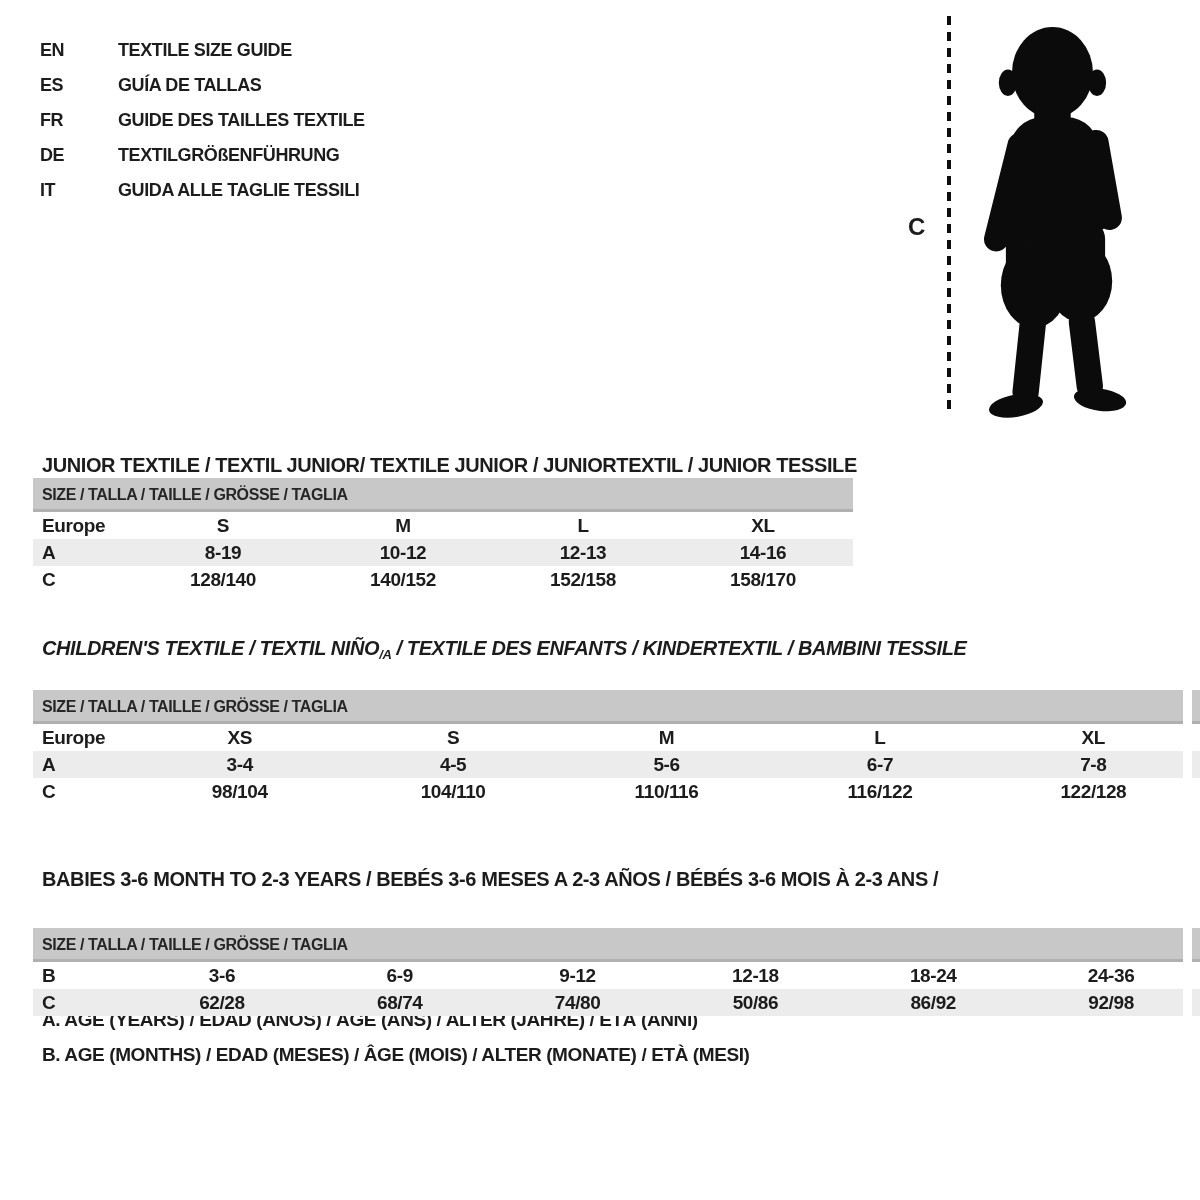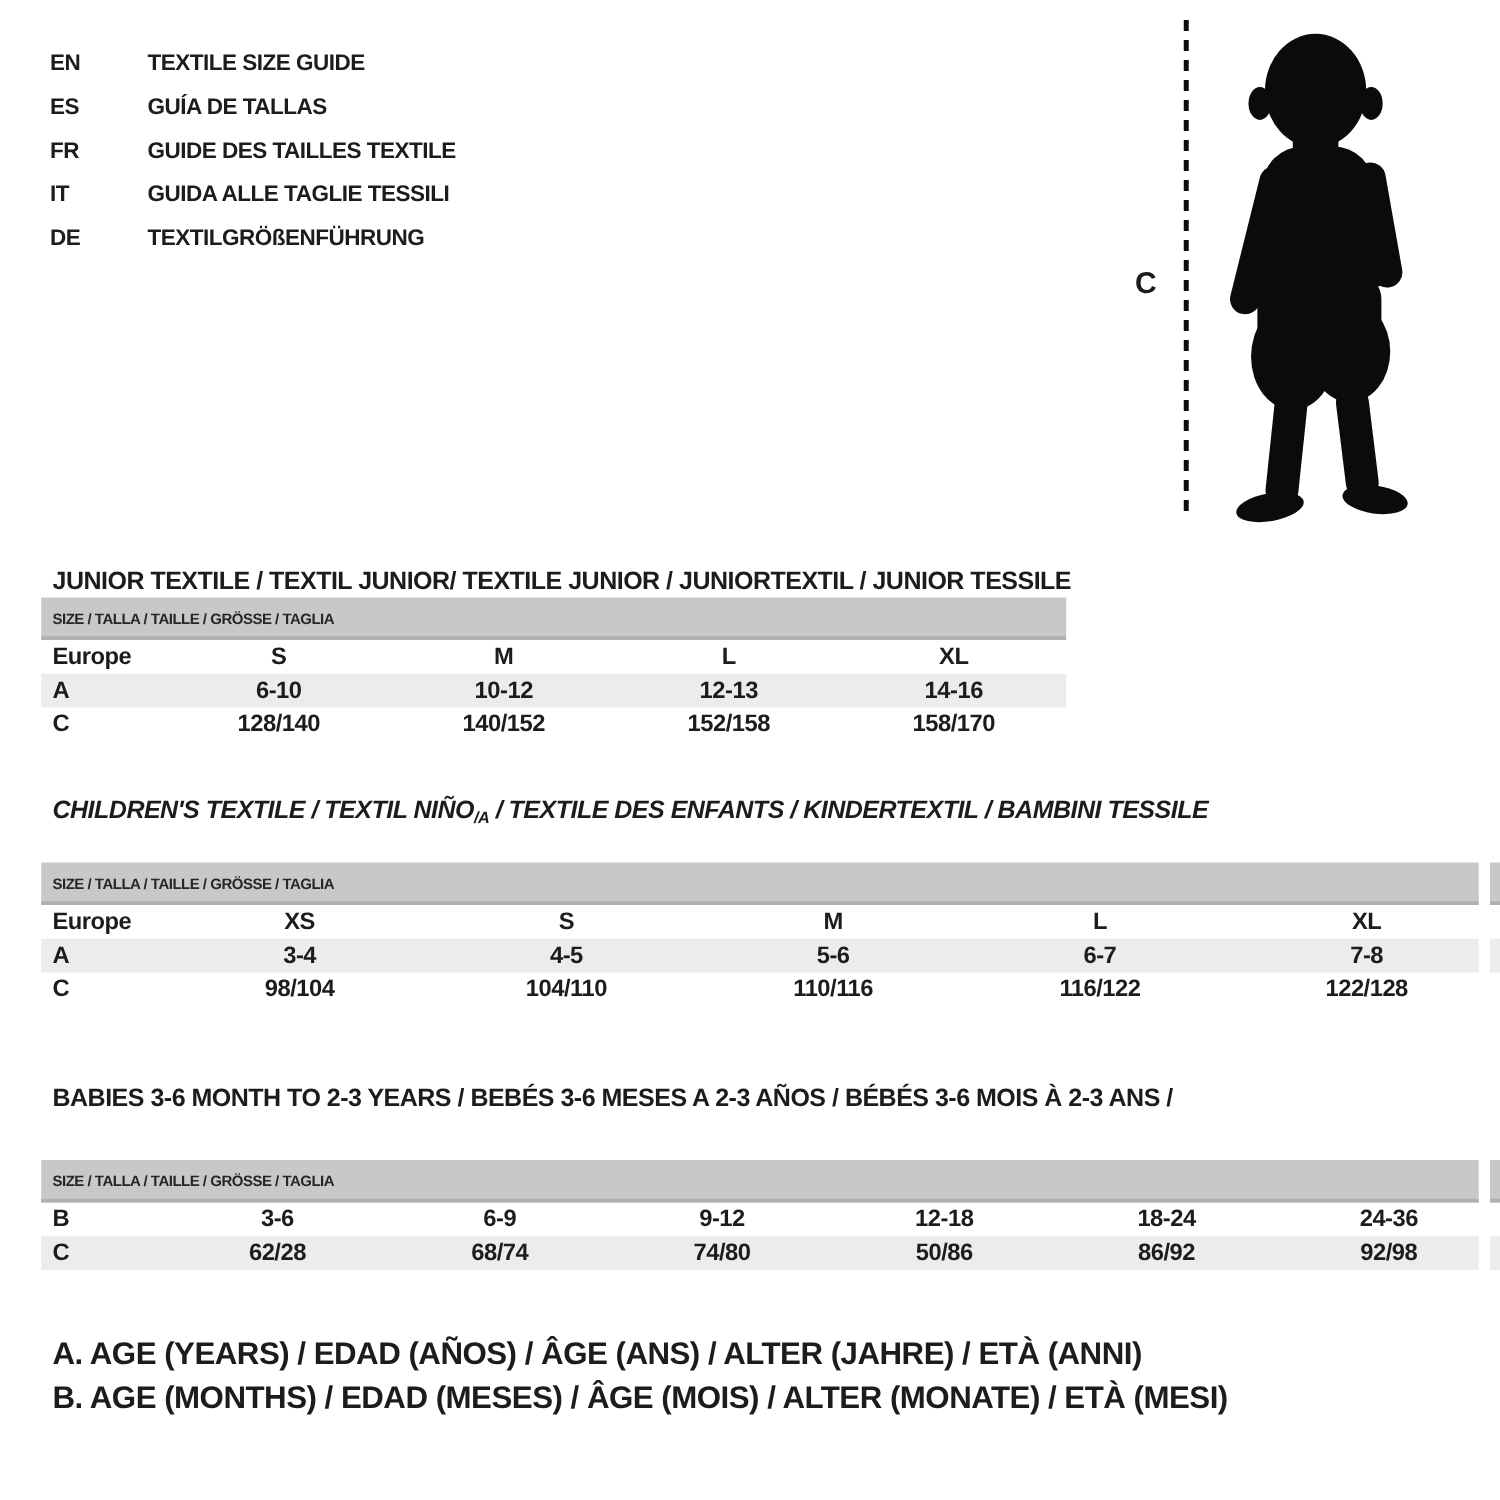--- a/index.html
+++ b/index.html
@@ -19,59 +19,59 @@
   }
   .measure-label{position:absolute;left:908px;top:213px;font-size:24px;}
   .toddler{position:absolute;left:958px;top:20px;}
   
   .section-title{position:absolute;left:42px;font-size:20px;line-height:35px;white-space:nowrap;margin-top:16px;}
   .subscript{font-size:13px;vertical-align:-4px;}
   
   .size-table{position:absolute;left:33px;z-index:1;}
   .tbl-hdr{
     height:34px;background:#c8c8c8;box-shadow:inset 0 -3px 0 #b0b0b0;
-    display:flex;align-items:center;padding-left:9px;font-size:12px;color:#262626;
+    display:flex;align-items:center;padding-left:9px;font-size:16px;color:#262626;
     box-sizing:border-box;
   }
   .tbl-row{display:flex;align-items:center;height:27px;font-size:19px;}
   .tbl-row.shaded{background:#ececec;}
   .tbl-lab{flex:0 0 100px;padding-left:9px;box-sizing:border-box;}
   .tbl-cell{flex:1;text-align:center;}
   .junior{width:820px;top:478px;}
   .children{width:1167px;top:690px;}
   .babies{width:1167px;top:928px;}
   .edge-stripe{position:absolute;left:1183px;top:688px;width:9px;height:348px;background:#ffffff;z-index:5;}
   
-  .legend{position:absolute;left:42px;top:1066px;font-size:25px;line-height:35px;}
+  .legend{position:absolute;left:42px;top:1002px;font-size:19px;line-height:35px;}
 </style>
 </head>
 <body>
 
 <div id="page">
 
   <div class="lang-list">
     <div class="lang-row">
       <span class="lang-code">EN</span>
       <span class="lang-label">TEXTILE SIZE GUIDE</span>
     </div>
     <div class="lang-row">
       <span class="lang-code">ES</span>
       <span class="lang-label">GUÍA DE TALLAS</span>
     </div>
     <div class="lang-row">
       <span class="lang-code">FR</span>
       <span class="lang-label">GUIDE DES TAILLES TEXTILE</span>
     </div>
     <div class="lang-row">
+      <span class="lang-code">DE</span>
+      <span class="lang-label">TEXTILGRÖßENFÜHRUNG</span>
+    </div>
+    <div class="lang-row">
       <span class="lang-code">IT</span>
       <span class="lang-label">GUIDA ALLE TAGLIE TESSILI</span>
-    </div>
-    <div class="lang-row">
-      <span class="lang-code">DE</span>
-      <span class="lang-label">TEXTILGRÖßENFÜHRUNG</span>
     </div>
   </div>
 
   <div class="measure-line"></div>
   <div class="measure-label">C</div>
   <svg class="toddler" width="195" height="405" viewBox="0 0 190 400" xmlns="http://www.w3.org/2000/svg">
     <g fill="#0b0b0b">
       <ellipse cx="92" cy="52" rx="40" ry="45"></ellipse>
       <ellipse cx="48" cy="62" rx="9" ry="13"></ellipse>
       <ellipse cx="136" cy="62" rx="9" ry="13"></ellipse>
@@ -95,21 +95,21 @@
     <div class="tbl-hdr">SIZE / TALLA / TAILLE / GRÖSSE / TAGLIA</div>
     <div class="tbl-row">
       <span class="tbl-lab">Europe</span>
       <span class="tbl-cell">S</span>
       <span class="tbl-cell">M</span>
       <span class="tbl-cell">L</span>
       <span class="tbl-cell">XL</span>
     </div>
     <div class="tbl-row shaded">
       <span class="tbl-lab">A</span>
-      <span class="tbl-cell">6-10</span>
+      <span class="tbl-cell">8-19</span>
       <span class="tbl-cell">10-12</span>
       <span class="tbl-cell">12-13</span>
       <span class="tbl-cell">14-16</span>
     </div>
     <div class="tbl-row">
       <span class="tbl-lab">C</span>
       <span class="tbl-cell">128/140</span>
       <span class="tbl-cell">140/152</span>
       <span class="tbl-cell">152/158</span>
       <span class="tbl-cell">158/170</span>

